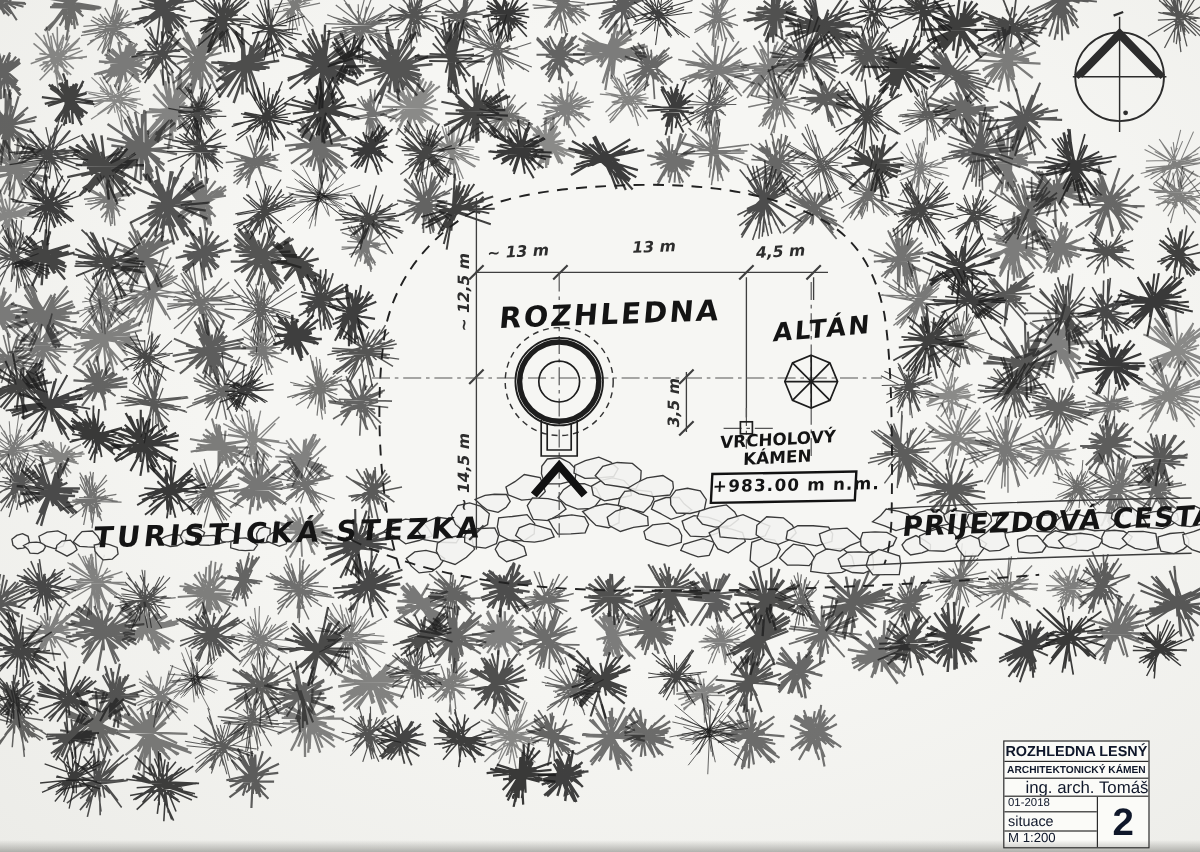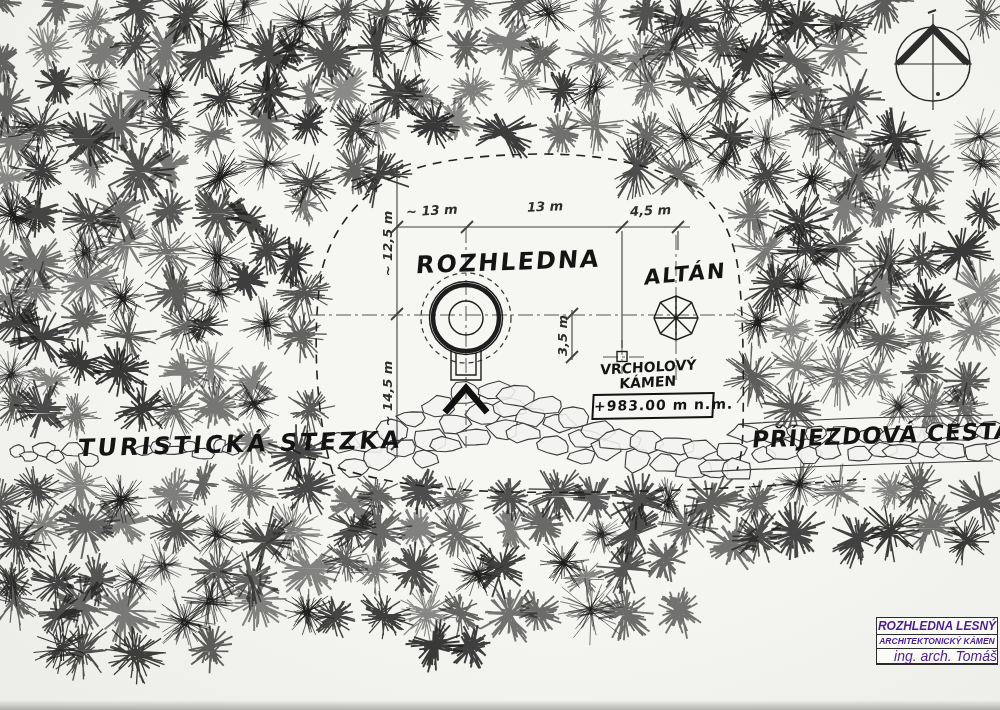--- a/index.html
+++ b/index.html
@@ -18,22 +18,22 @@
   .dim{position:absolute;font-family:"DejaVu Sans",sans-serif;font-style:italic;font-weight:600;
        font-size:13px;color:#2d2d2d;white-space:nowrap;}
   .dim-v{width:70px;text-align:center;}
   .d1{left:406px;top:203px;transform:rotate(-3deg);}
   .d2{left:527px;top:199px;transform:rotate(-2deg);}
   .d3{left:630px;top:203px;transform:rotate(-3deg);}
   .d4{left:352px;top:236px;transform:rotate(-90deg);}
   .d5{left:352px;top:386px;transform:rotate(-90deg);}
   .d6{left:527px;top:328px;transform:rotate(-90deg);}
   
-  .tb{position:absolute;left:876px;top:617px;width:120px;background:#fbfbf8;border:1.5px solid #2b2b2b;
-      font-family:"Liberation Sans",sans-serif;color:#4c1d95;font-style:italic;}
+  .tb{position:absolute;left:836px;top:617px;width:120px;background:#fbfbf8;border:1.5px solid #2b2b2b;
+      font-family:"Liberation Sans",sans-serif;color:#0f172a;}
   .tb-row{border-bottom:1px solid #2b2b2b;overflow:hidden;}
   .tb-r1{height:16px;font-size:12px;font-weight:700;text-align:center;line-height:16px;}
   .tb-r2{height:13px;font-size:8.5px;font-weight:700;text-align:center;line-height:13px;letter-spacing:0;}
   .tb-r3{height:14px;font-size:14px;text-align:right;line-height:14px;padding-left:3px;width:117px;}
   .tb-grid{display:flex;}
   .tb-left{width:77px;border-right:1px solid #2b2b2b;}
   .tb-c1{height:12px;font-size:9.5px;line-height:12px;padding-left:3px;border-bottom:1px solid #2b2b2b;}
   .tb-c2{height:15px;font-size:12px;line-height:15px;padding-left:3px;border-bottom:1px solid #2b2b2b;}
   .tb-c3{height:13px;font-size:11px;line-height:13px;padding-left:3px;}
   .tb-sheet{flex:1;font-size:32px;font-weight:700;text-align:center;line-height:42px;}
@@ -464,16 +464,24 @@
   <div class="dim d2">13 m</div>
   <div class="dim d3">4,5 m</div>
   <div class="dim dim-v d4">~ 12,5 m</div>
   <div class="dim dim-v d5">~ 14,5 m</div>
   <div class="dim dim-v d6">3,5 m</div>
 
   <div class="tb">
     <div class="tb-row tb-r1">ROZHLEDNA LESNÝ</div>
     <div class="tb-row tb-r2">ARCHITEKTONICKÝ KÁMEN</div>
     <div class="tb-row tb-r3">ing. arch. Tomáš Dohnal</div>
+    <div class="tb-grid">
+      <div class="tb-left">
+        <div class="tb-c1">01-2018</div>
+        <div class="tb-c2">situace</div>
+        <div class="tb-c3">M 1:200</div>
+      </div>
+      <div class="tb-sheet">2</div>
+    </div>
   </div>
 
   <div class="scan-shadow"></div>
 </div>
 
 </body></html>

